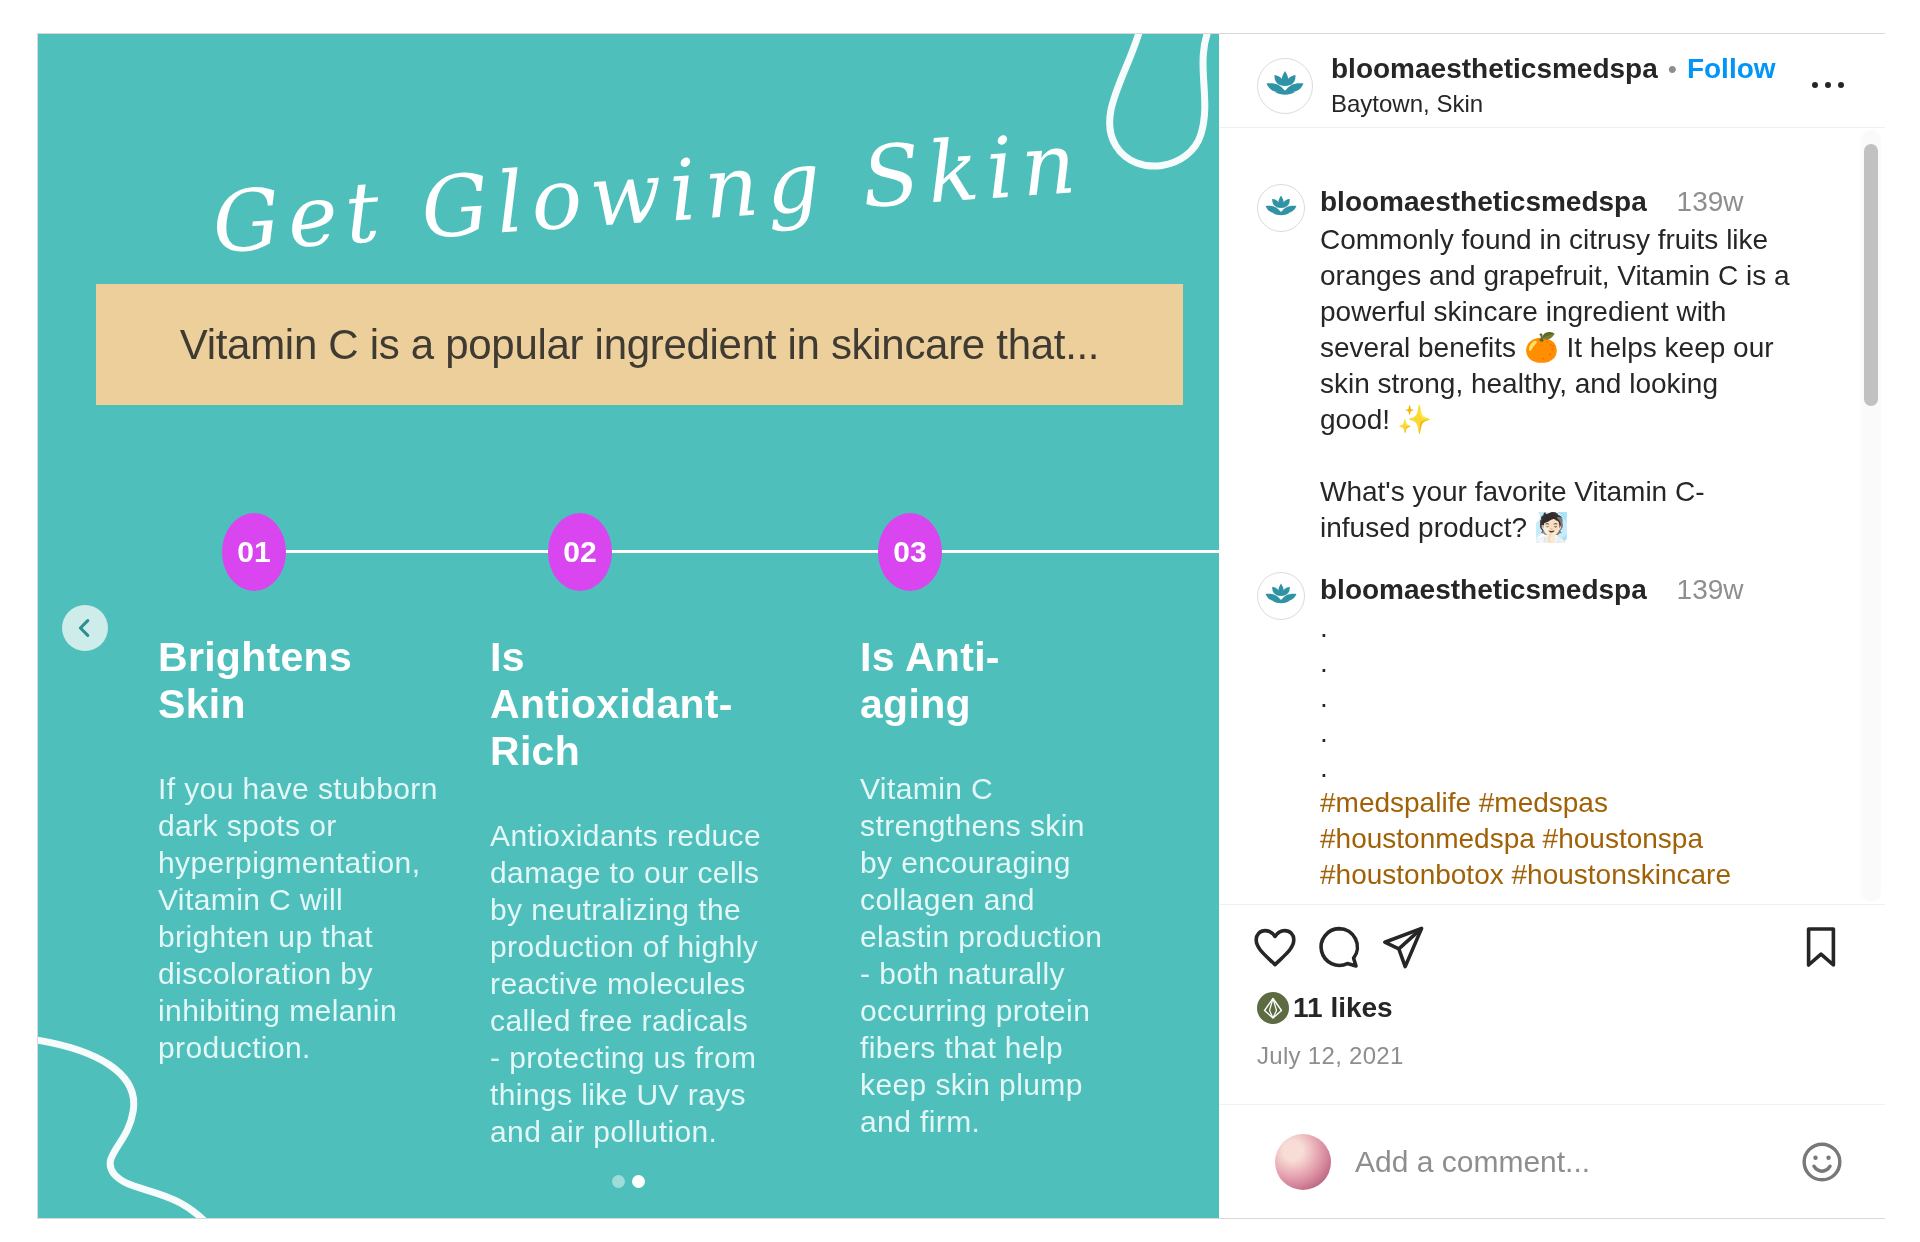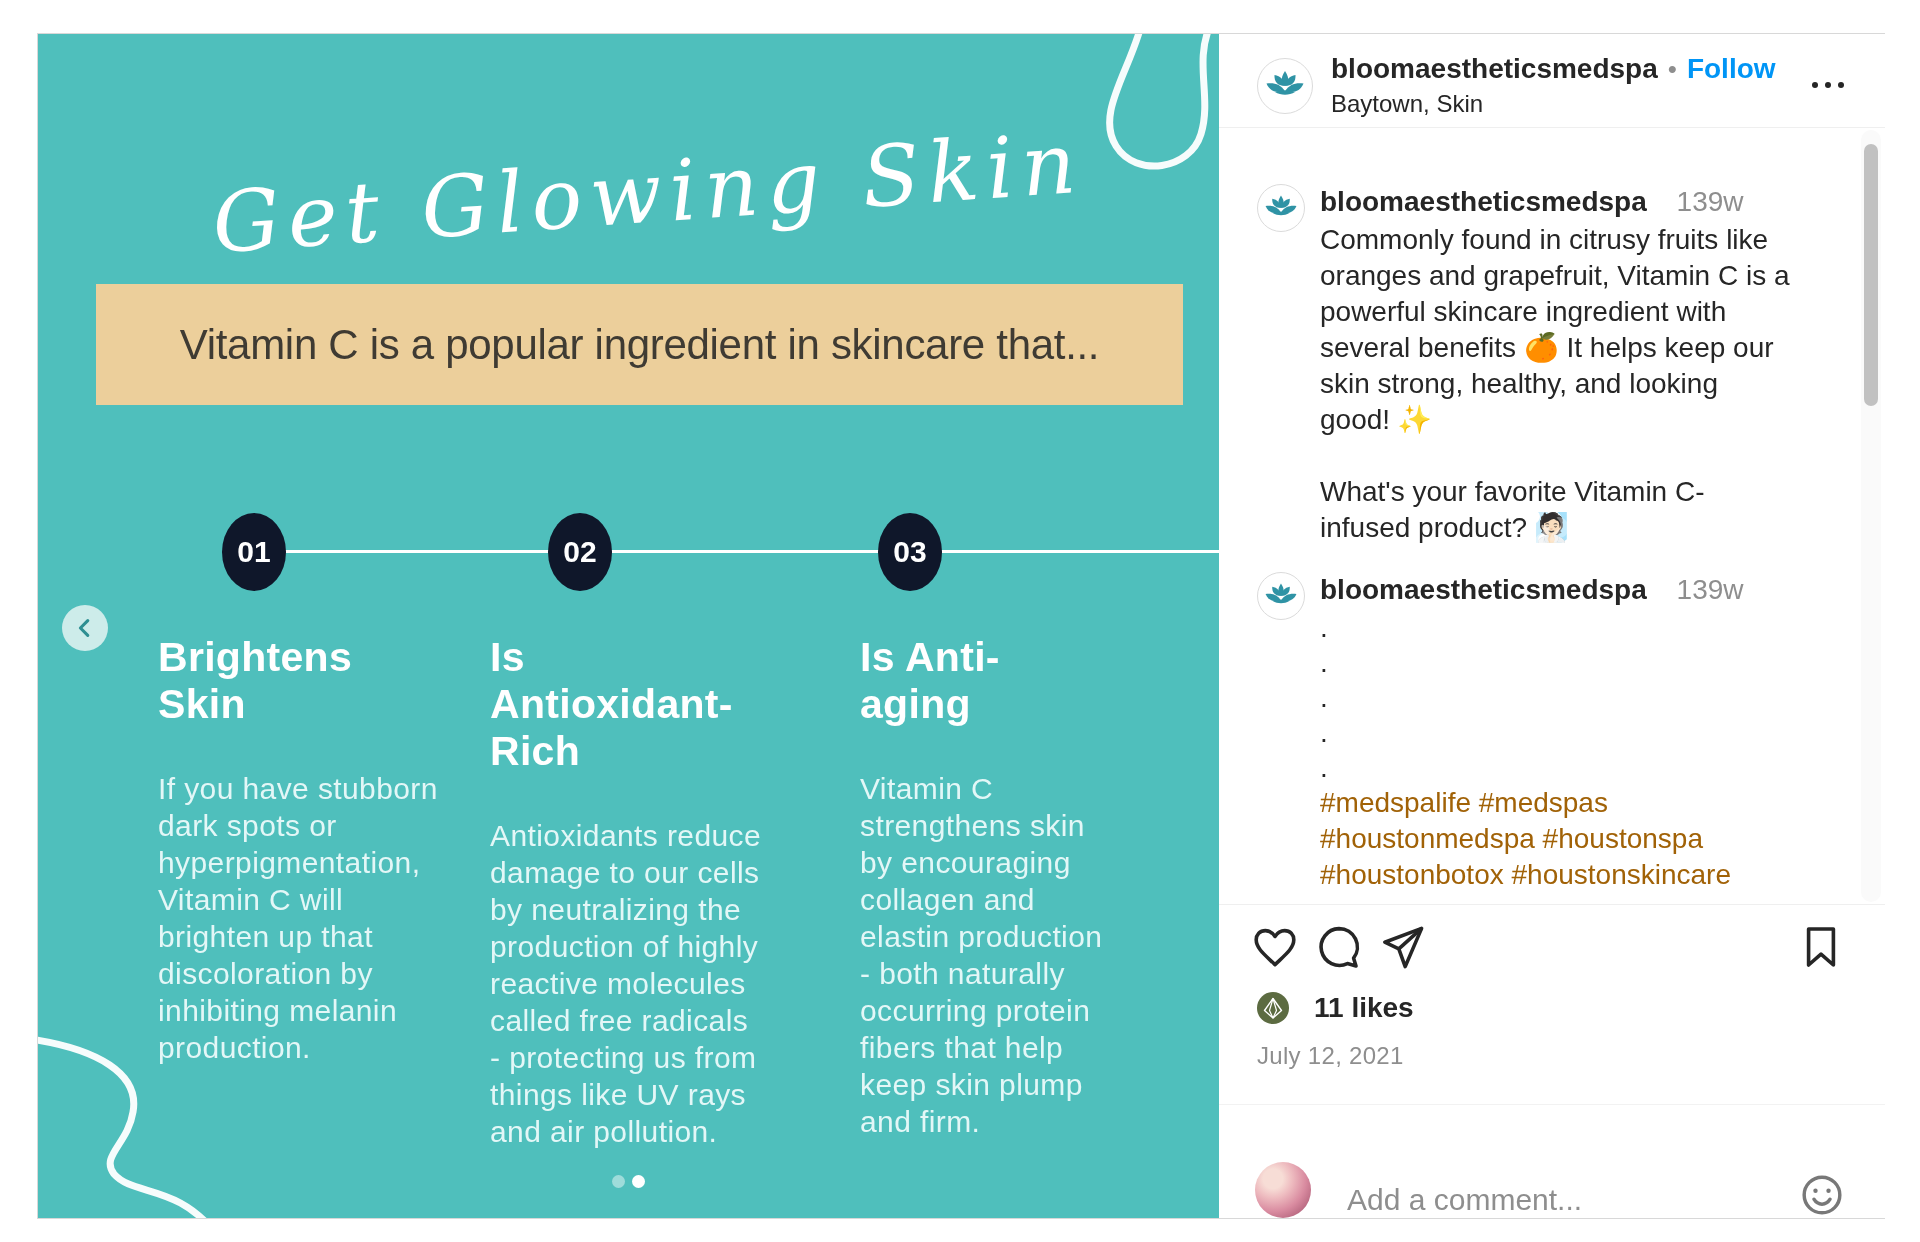--- a/index.html
+++ b/index.html
@@ -9,21 +9,21 @@
   
   .photo{position:absolute;left:0;top:0;width:1181px;height:1184px;background:#4fbfbc;overflow:hidden;}
   .decor{position:absolute;left:0;top:0;pointer-events:none;}
   .script-title{position:absolute;left:150px;top:110px;width:920px;text-align:center;
     font-family:"DejaVu Serif",serif;font-style:italic;font-weight:400;font-size:84px;color:#ffffff;
     transform:rotate(-4deg);letter-spacing:8px;white-space:nowrap;}
   .banner{position:absolute;left:58px;top:250px;width:1087px;height:121px;background:#eccf9b;
     display:flex;align-items:center;justify-content:center;}
   .banner span{font-size:42px;color:#3f3b33;letter-spacing:-0.3px;}
   .tl-line{position:absolute;left:216px;top:516px;width:965px;height:3px;background:#ffffff;}
-  .step-circle{position:absolute;width:64px;height:78px;border-radius:50%;background:#0f172a;
+  .step-circle{position:absolute;width:64px;height:78px;border-radius:50%;background:#d946ef;
     color:#fff;font-weight:bold;font-size:30px;display:flex;align-items:center;justify-content:center;top:479px;}
   .step-circle.c1{left:184px;} .step-circle.c2{left:510px;} .step-circle.c3{left:840px;}
   .step-col{position:absolute;top:600px;color:#fff;}
   .step-col.col1{left:120px;width:285px;} .step-col.col2{left:452px;width:272px;} .step-col.col3{left:822px;width:250px;}
   .step-heading{font-size:41px;font-weight:bold;letter-spacing:0.3px;margin-bottom:42px;}
   .step-body{font-size:30px;line-height:37px;color:rgba(240,252,252,0.92);letter-spacing:0.4px;}
   .nav-prev{position:absolute;left:24px;top:571px;width:46px;height:46px;border-radius:50%;
     background:#cdecea;border:none;padding:0;display:flex;align-items:center;justify-content:center;cursor:pointer;}
   .dots{position:absolute;left:0;right:0;bottom:30px;display:flex;justify-content:center;gap:7px;}
   .dot{width:13px;height:13px;border-radius:50%;}
@@ -52,25 +52,25 @@
   .c-head{margin-bottom:2px;}
   .timestamp{color:#8e8e8e;margin-left:22px;font-weight:normal;}
   .c-text{margin-top:2px;}
   .c-text2{margin-top:36px;}
   .dot-line{line-height:35px;}
   .hashtags{color:#a16207;cursor:pointer;}
   .divider{position:absolute;left:0;top:870px;right:0;height:1px;background:#efefef;}
   .actions{position:absolute;left:0;top:889px;right:0;display:flex;align-items:center;gap:16px;padding:0 40px 0 32px;}
   .icon-btn{border:none;background:none;padding:0;cursor:pointer;display:flex;}
   .save-btn{margin-left:auto;}
-  .likes-row{position:absolute;left:38px;top:958px;display:flex;align-items:center;gap:25px;}
+  .likes-row{position:absolute;left:38px;top:958px;display:flex;align-items:center;gap:4px;}
   .likes-label{font-size:28px;font-weight:bold;color:#262626;}
   .date{position:absolute;left:38px;top:1008px;font-size:24px;color:#8e8e8e;letter-spacing:0.3px;}
   .add-comment{position:absolute;left:0;bottom:0;right:0;height:114px;border-top:1px solid #f2f2f2;
-    box-sizing:border-box;display:flex;align-items:flex-end;gap:34px;padding:0 40px 0 36px;}
+    box-sizing:border-box;display:flex;align-items:center;gap:22px;padding:0 40px 0 56px;}
   .me-avatar{width:56px;height:56px;border-radius:50%;flex:none;
     background:radial-gradient(circle at 32% 30%,#f7ddd6 0 18%,#eebcc0 35%,#d98ba0 60%,#b06079 85%,#96485f);}
   .comment-input{flex:1;border:none;outline:none;font-size:30px;color:#262626;
     font-family:"Liberation Sans",sans-serif;background:transparent;}
   .comment-input::placeholder{color:#8e8e8e;}
 </style>
 </head>
 <body>
 
 <div class="card">

